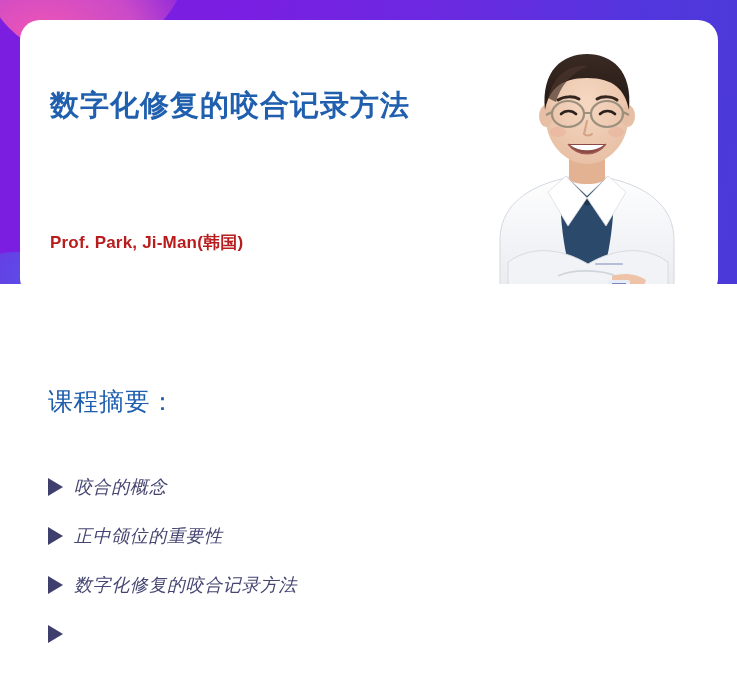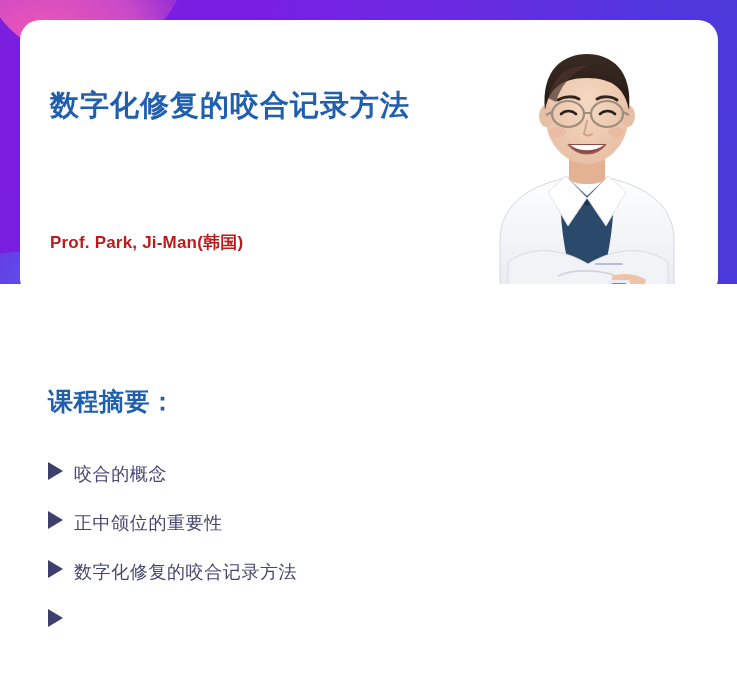--- a/index.html
+++ b/index.html
@@ -113,38 +113,39 @@
     top: 320px;
     width: 737px;
     height: 380px;
     background: #ffffff;
   }
   .section-heading {
     position: absolute;
     left: 48px;
     top: 65px;
     font-size: 25px;
-    font-weight: 700;
+    font-weight: 400;
     letter-spacing: 0.5px;
     color: #1f5fae;
     white-space: nowrap;
   }
   .bullet-list {
     position: absolute;
     left: 48px;
     top: 142px;
     width: 640px;
     margin: 0;
     padding: 0;
     list-style: none;
   }
   .bullet-item {
     display: flex;
-    align-items: flex-start;
+    align-items: center;
     height: 49px;
+    font-style: italic;
   }
   .bullet-marker {
     width: 26px;
     flex: 0 0 26px;
     display: flex;
     align-items: center;
   }
   .bullet-marker .tri {
     width: 0;
     height: 0;

